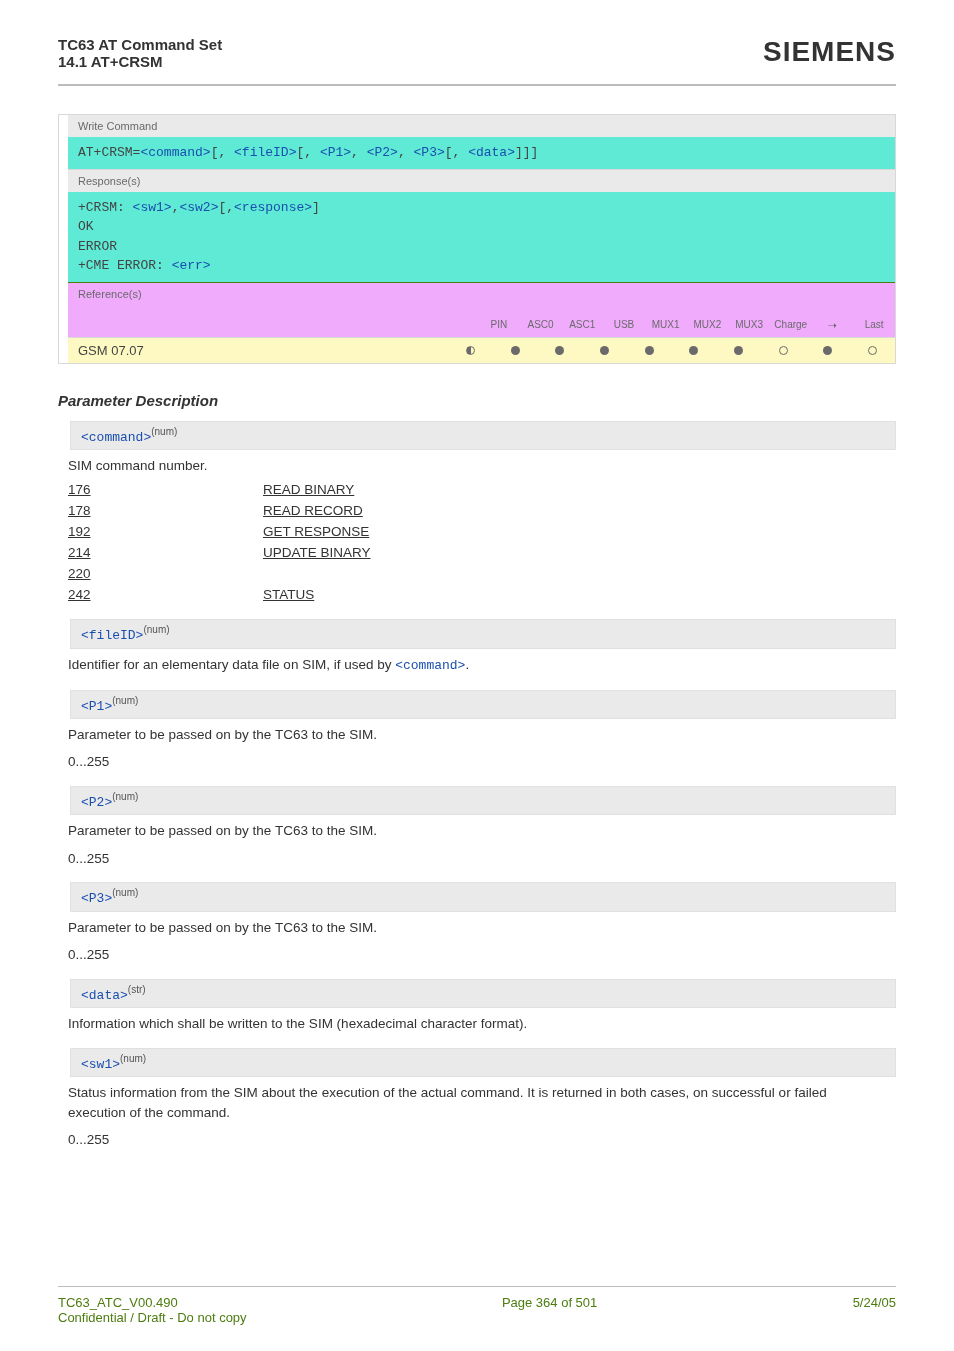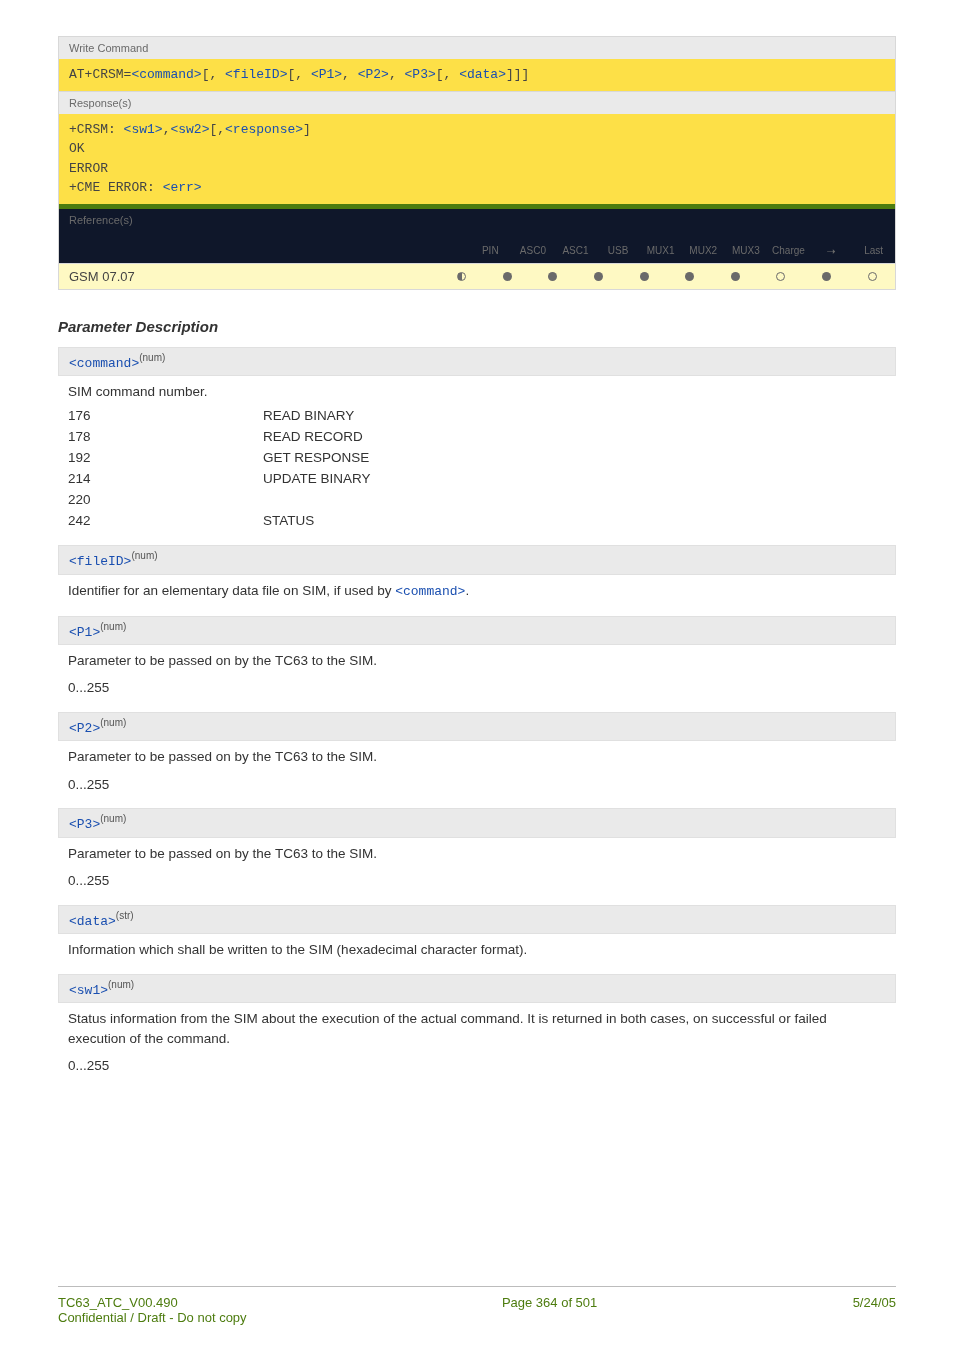--- a/index.html
+++ b/index.html
@@ -34,44 +34,45 @@
   }
   .brand {
     font-size: 28px;
     font-weight: 900;
     letter-spacing: 1px;
     color: #333;
     font-family: Arial, sans-serif;
   }
   .box {
     border: 1px solid #d8d8d8;
+    padding-left: 9px;
   }
   .box-sec {
     background: #eaeaea;
     font-size: 11px;
     color: #6a6a6a;
     padding: 5px 10px;
     border-top: 1px solid #d8d8d8;
   }
   .box-sec.first { border-top: none; }
   .box-content {
-    background: #fde047;
+    background: #5eead4;
     padding: 6px 10px;
     font-family: "Courier New", monospace;
     font-size: 13px;
     color: #444;
     line-height: 1.5;
   }
   .box-content .blue { color: #1a4fb0; font-family: "Courier New", monospace; }
   .ref-row {
     display: flex;
-    background: #0f172a;
+    background: #f0abfc;
     font-size: 11px;
     color: #6a6a6a;
-    border-top: 5px solid #4d7c0f;
+    border-top: 1px solid #4d7c0f;
     gap: 30px;
   }
   .ref-left {
     flex: 0 0 380px;
     padding: 5px 10px;
   }
   .ref-right {
     flex: 1;
     display: flex;
     margin-top: 31px;
@@ -126,20 +127,21 @@
     font-size: 15px;
     color: #333;
     margin-top: 28px;
     margin-bottom: 10px;
   }
   .param-bar {
     background: #eaeaea;
     padding: 4px 10px;
     border: 1px solid #e0e0e0;
     margin-top: 12px;
+    margin-left: 12px;
   }
   .param-bar .pname {
     font-family: "Courier New", monospace;
     font-size: 13px;
     color: #1a4fb0;
   }
   .param-bar .ptype {
     font-size: 10px;
     color: #555;
     vertical-align: super;
@@ -151,20 +153,21 @@
     line-height: 1.45;
   }
   .param-table {
     padding: 2px 10px;
   }
   .param-table-row {
     display: flex;
     padding: 3px 0;
     font-size: 13.5px;
     color: #333;
+    text-decoration: underline;
   }
   .param-table-row .c1 { flex: 0 0 195px; }
   .param-table-row .c2 { flex: 1; }
   .mono-blue { color:#1a4fb0; font-family:"Courier New",monospace; font-size:13px; }
   .footer {
     position: absolute;
     bottom: 26px;
     left: 58px;
     right: 58px;
     border-top: 1px solid #bcbcbc;
@@ -177,20 +180,27 @@
   .footer .fl { text-align: left; }
   .footer .fc { text-align: center; flex:1; }
   .footer .fr { text-align: right; }
   .plane-icon { font-size: 11px; color:#6a6a6a; }
 </style>
 </head>
 <body>
 
 <div class="page">
 
+  <div class="header">
+    <div class="header-left">
+      <div class="title-line1">TC63 AT Command Set</div>
+      <div class="title-line2">14.1 AT+CRSM</div>
+    </div>
+    <div class="brand">SIEMENS</div>
+  </div>
 
   <div class="box">
     <div class="box-sec first">Write Command</div>
     <div class="box-content">
       <span>AT+CRSM=</span><span class="blue">&lt;command&gt;</span>[, <span class="blue">&lt;fileID&gt;</span>[, <span class="blue">&lt;P1&gt;</span>, <span class="blue">&lt;P2&gt;</span>, <span class="blue">&lt;P3&gt;</span>[, <span class="blue">&lt;data&gt;</span>]]]
     </div>
     <div class="box-sec">Response(s)</div>
     <div class="box-content">
       <span>+CRSM: </span><span class="blue">&lt;sw1&gt;</span>,<span class="blue">&lt;sw2&gt;</span>[,<span class="blue">&lt;response&gt;</span>]<br>
       <span>OK</span><br>

